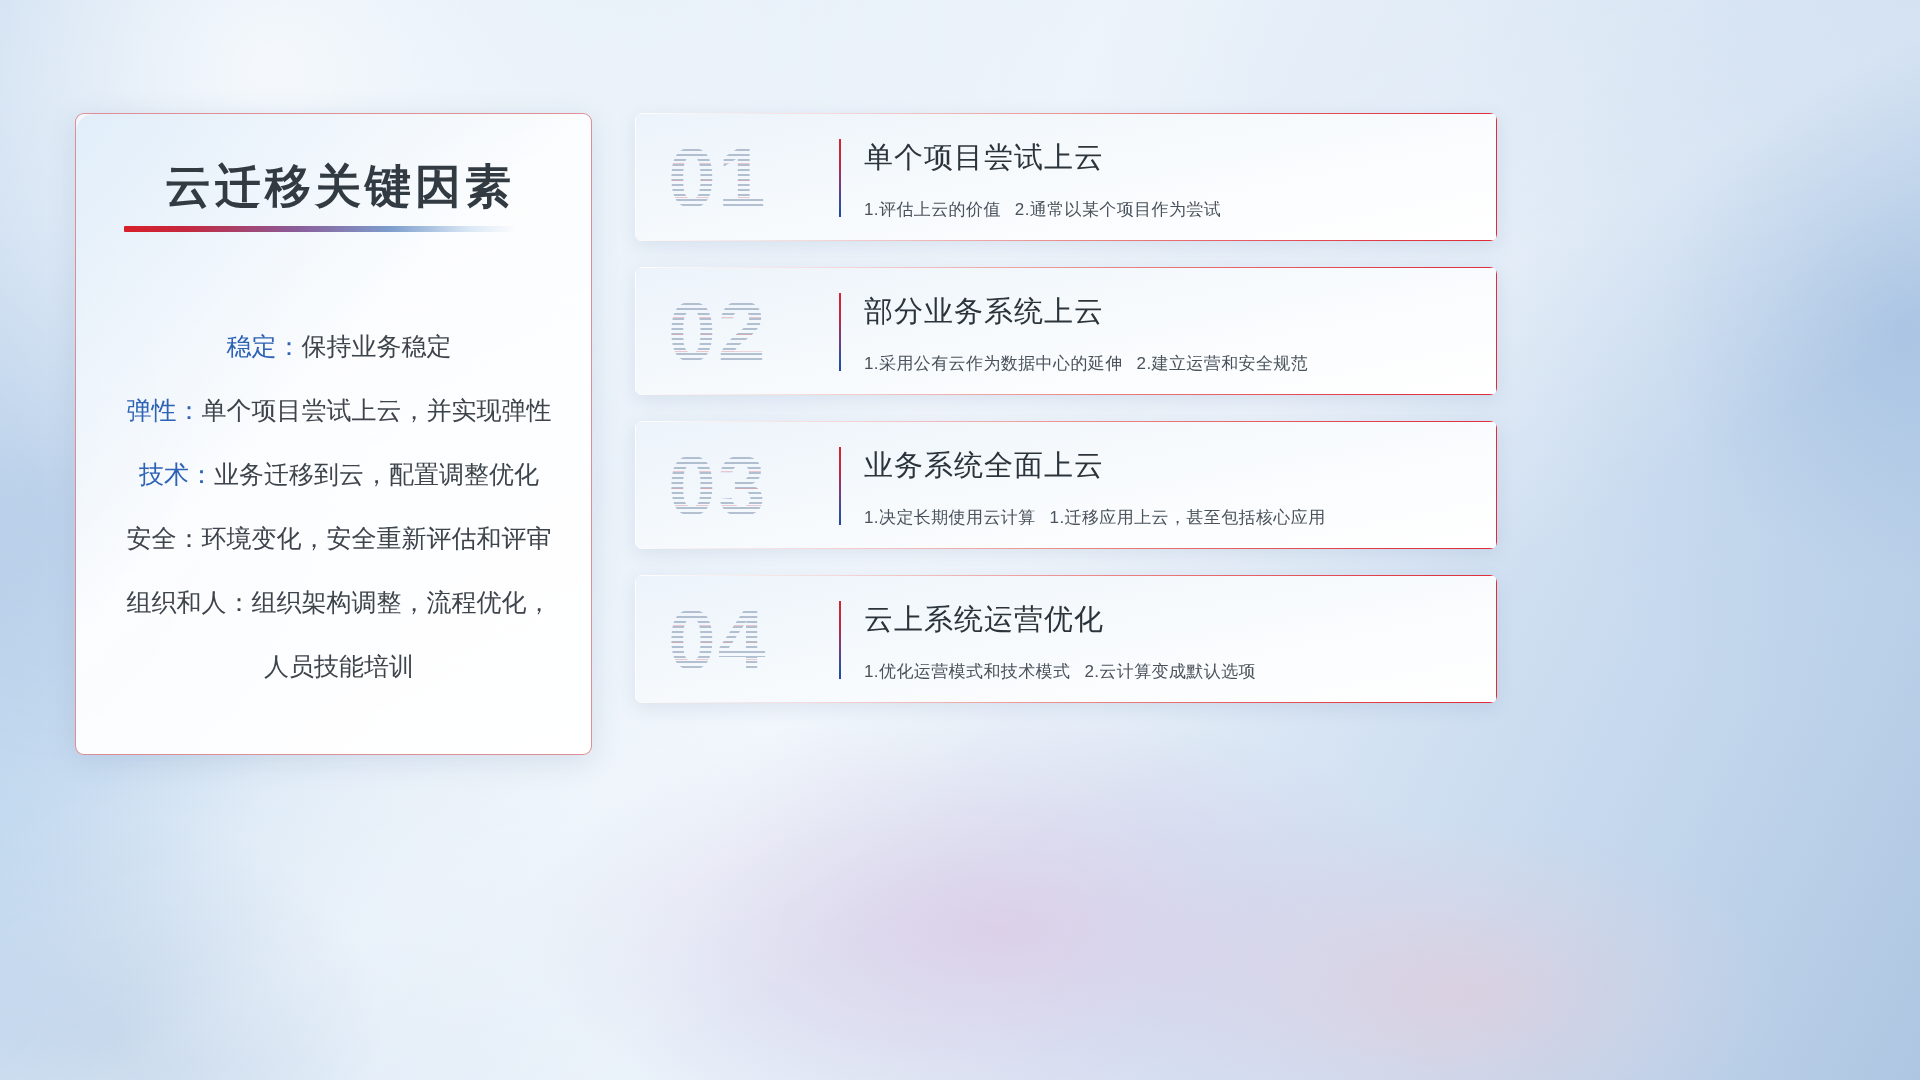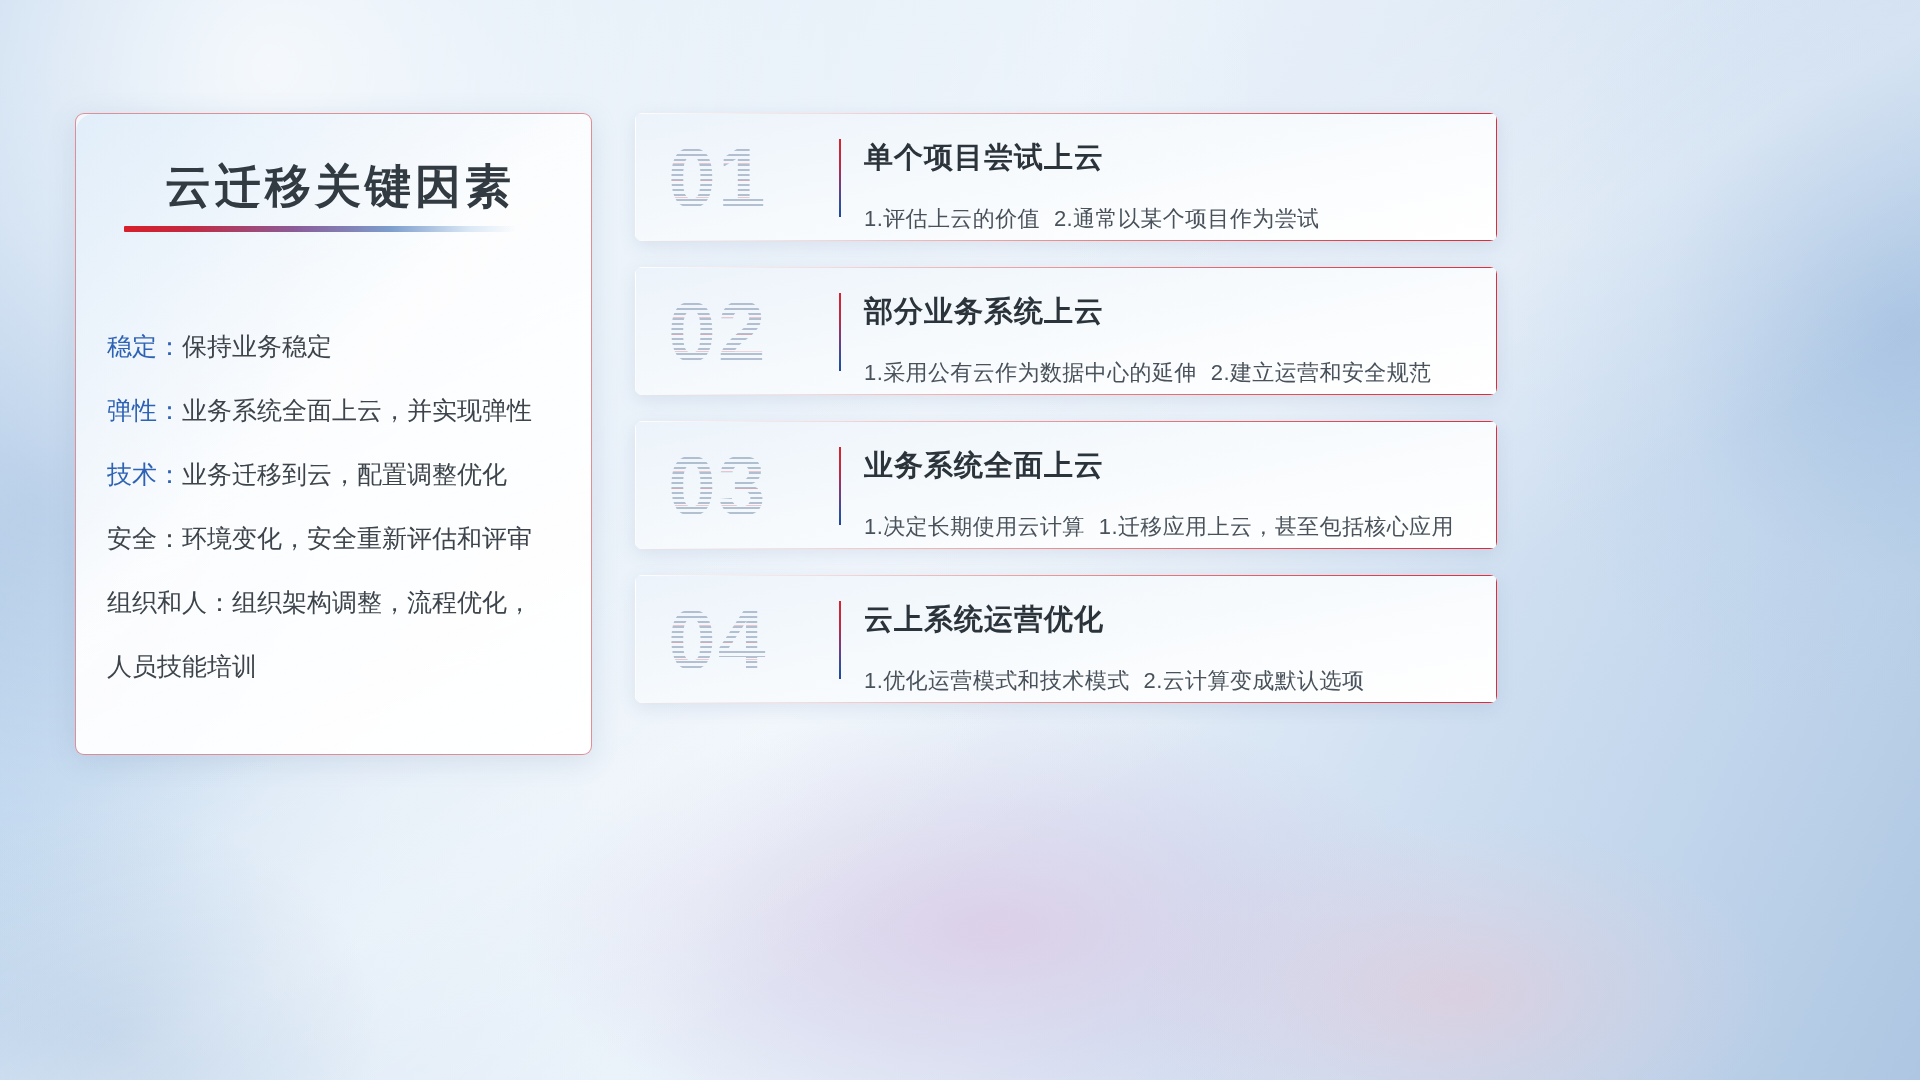--- a/index.html
+++ b/index.html
@@ -75,21 +75,21 @@
     font-size:46px; font-weight:700; letter-spacing:4px;
     color:#323a42;
     white-space:nowrap;
   }
   #title-rule {
     position:absolute; left:48px; top:112px; width:392px; height:6px;
     background:linear-gradient(90deg,#d81f2a 0%, #c4283f 16%, #8a5d9a 44%, #7d9ecd 68%, rgba(190,214,238,.55) 88%, rgba(255,255,255,0) 100%);
     border-radius:1px;
   }
   #factor-list {
-    position:absolute; left:31px; top:200px; right:20px;
+    position:absolute; left:31px; top:200px; right:20px;text-align:center;
   }
   .factor-row {
     font-size:25px; line-height:64px; color:#3d444b; white-space:nowrap;
   }
   .factor-label { font-weight:400; }
   .factor-label.accent { color:#2e62b4; }
   .factor-label.plain  { color:#3d444b; }
   .factor-text { color:#3d444b; }
 
   
@@ -148,26 +148,26 @@
     -webkit-background-clip:text; background-clip:text;
     color:transparent; -webkit-text-fill-color:transparent;
     pointer-events:none;
   }
   .card-divider {
     position:absolute; left:204px; top:26px; width:2.4px; height:78px;
     background:linear-gradient(180deg,#d8232f 0%, #bb2a47 34%, #6b3f87 62%, #2a4fa0 88%, #1f46a0 100%);
   }
   .card-title {
     position:absolute; left:229px; top:25px;
-    font-size:29px; font-weight:700; color:#2c343b; letter-spacing:1px;
+    font-size:29px; font-weight:400; color:#2c343b; letter-spacing:1px;
     white-space:nowrap;
   }
   .card-sub {
-    position:absolute; left:229px; top:91px;
-    font-size:22px; font-weight:400; color:#49525b; letter-spacing:.4px;
+    position:absolute; left:229px; top:85px;
+    font-size:17px; font-weight:400; color:#49525b; letter-spacing:.4px;
     white-space:nowrap;
   }
   .card-sub .gap { display:inline-block; width:14px; }
 </style>
 </head>
 <body>
 
 <div id="bg">
   <div class="bg-layer bg-base"></div>
   <div class="bg-layer bg-glow-right"></div>
@@ -180,21 +180,21 @@
 </div>
 
 <div id="stage">
 
   <section id="left-panel">
     <div class="panel-inner">
       <h1 id="panel-title">云迁移关键因素</h1>
       <div id="title-rule"></div>
       <div id="factor-list">
           <div class="factor-row"><span class="factor-label accent">稳定：</span><span class="factor-text">保持业务稳定</span></div>
-          <div class="factor-row"><span class="factor-label accent">弹性：</span><span class="factor-text">业务系统全面上云，并实现弹性</span></div>
+          <div class="factor-row"><span class="factor-label accent">弹性：</span><span class="factor-text">单个项目尝试上云，并实现弹性</span></div>
           <div class="factor-row"><span class="factor-label accent">技术：</span><span class="factor-text">业务迁移到云，配置调整优化</span></div>
           <div class="factor-row"><span class="factor-label plain">安全：</span><span class="factor-text">环境变化，安全重新评估和评审</span></div>
           <div class="factor-row"><span class="factor-label plain">组织和人：</span><span class="factor-text">组织架构调整，流程优化，</span></div>
           <div class="factor-row"><span class="factor-text">人员技能培训</span></div>
         </div>
     </div>
   </section>
 
   <section id="cards">
       <article class="card">

